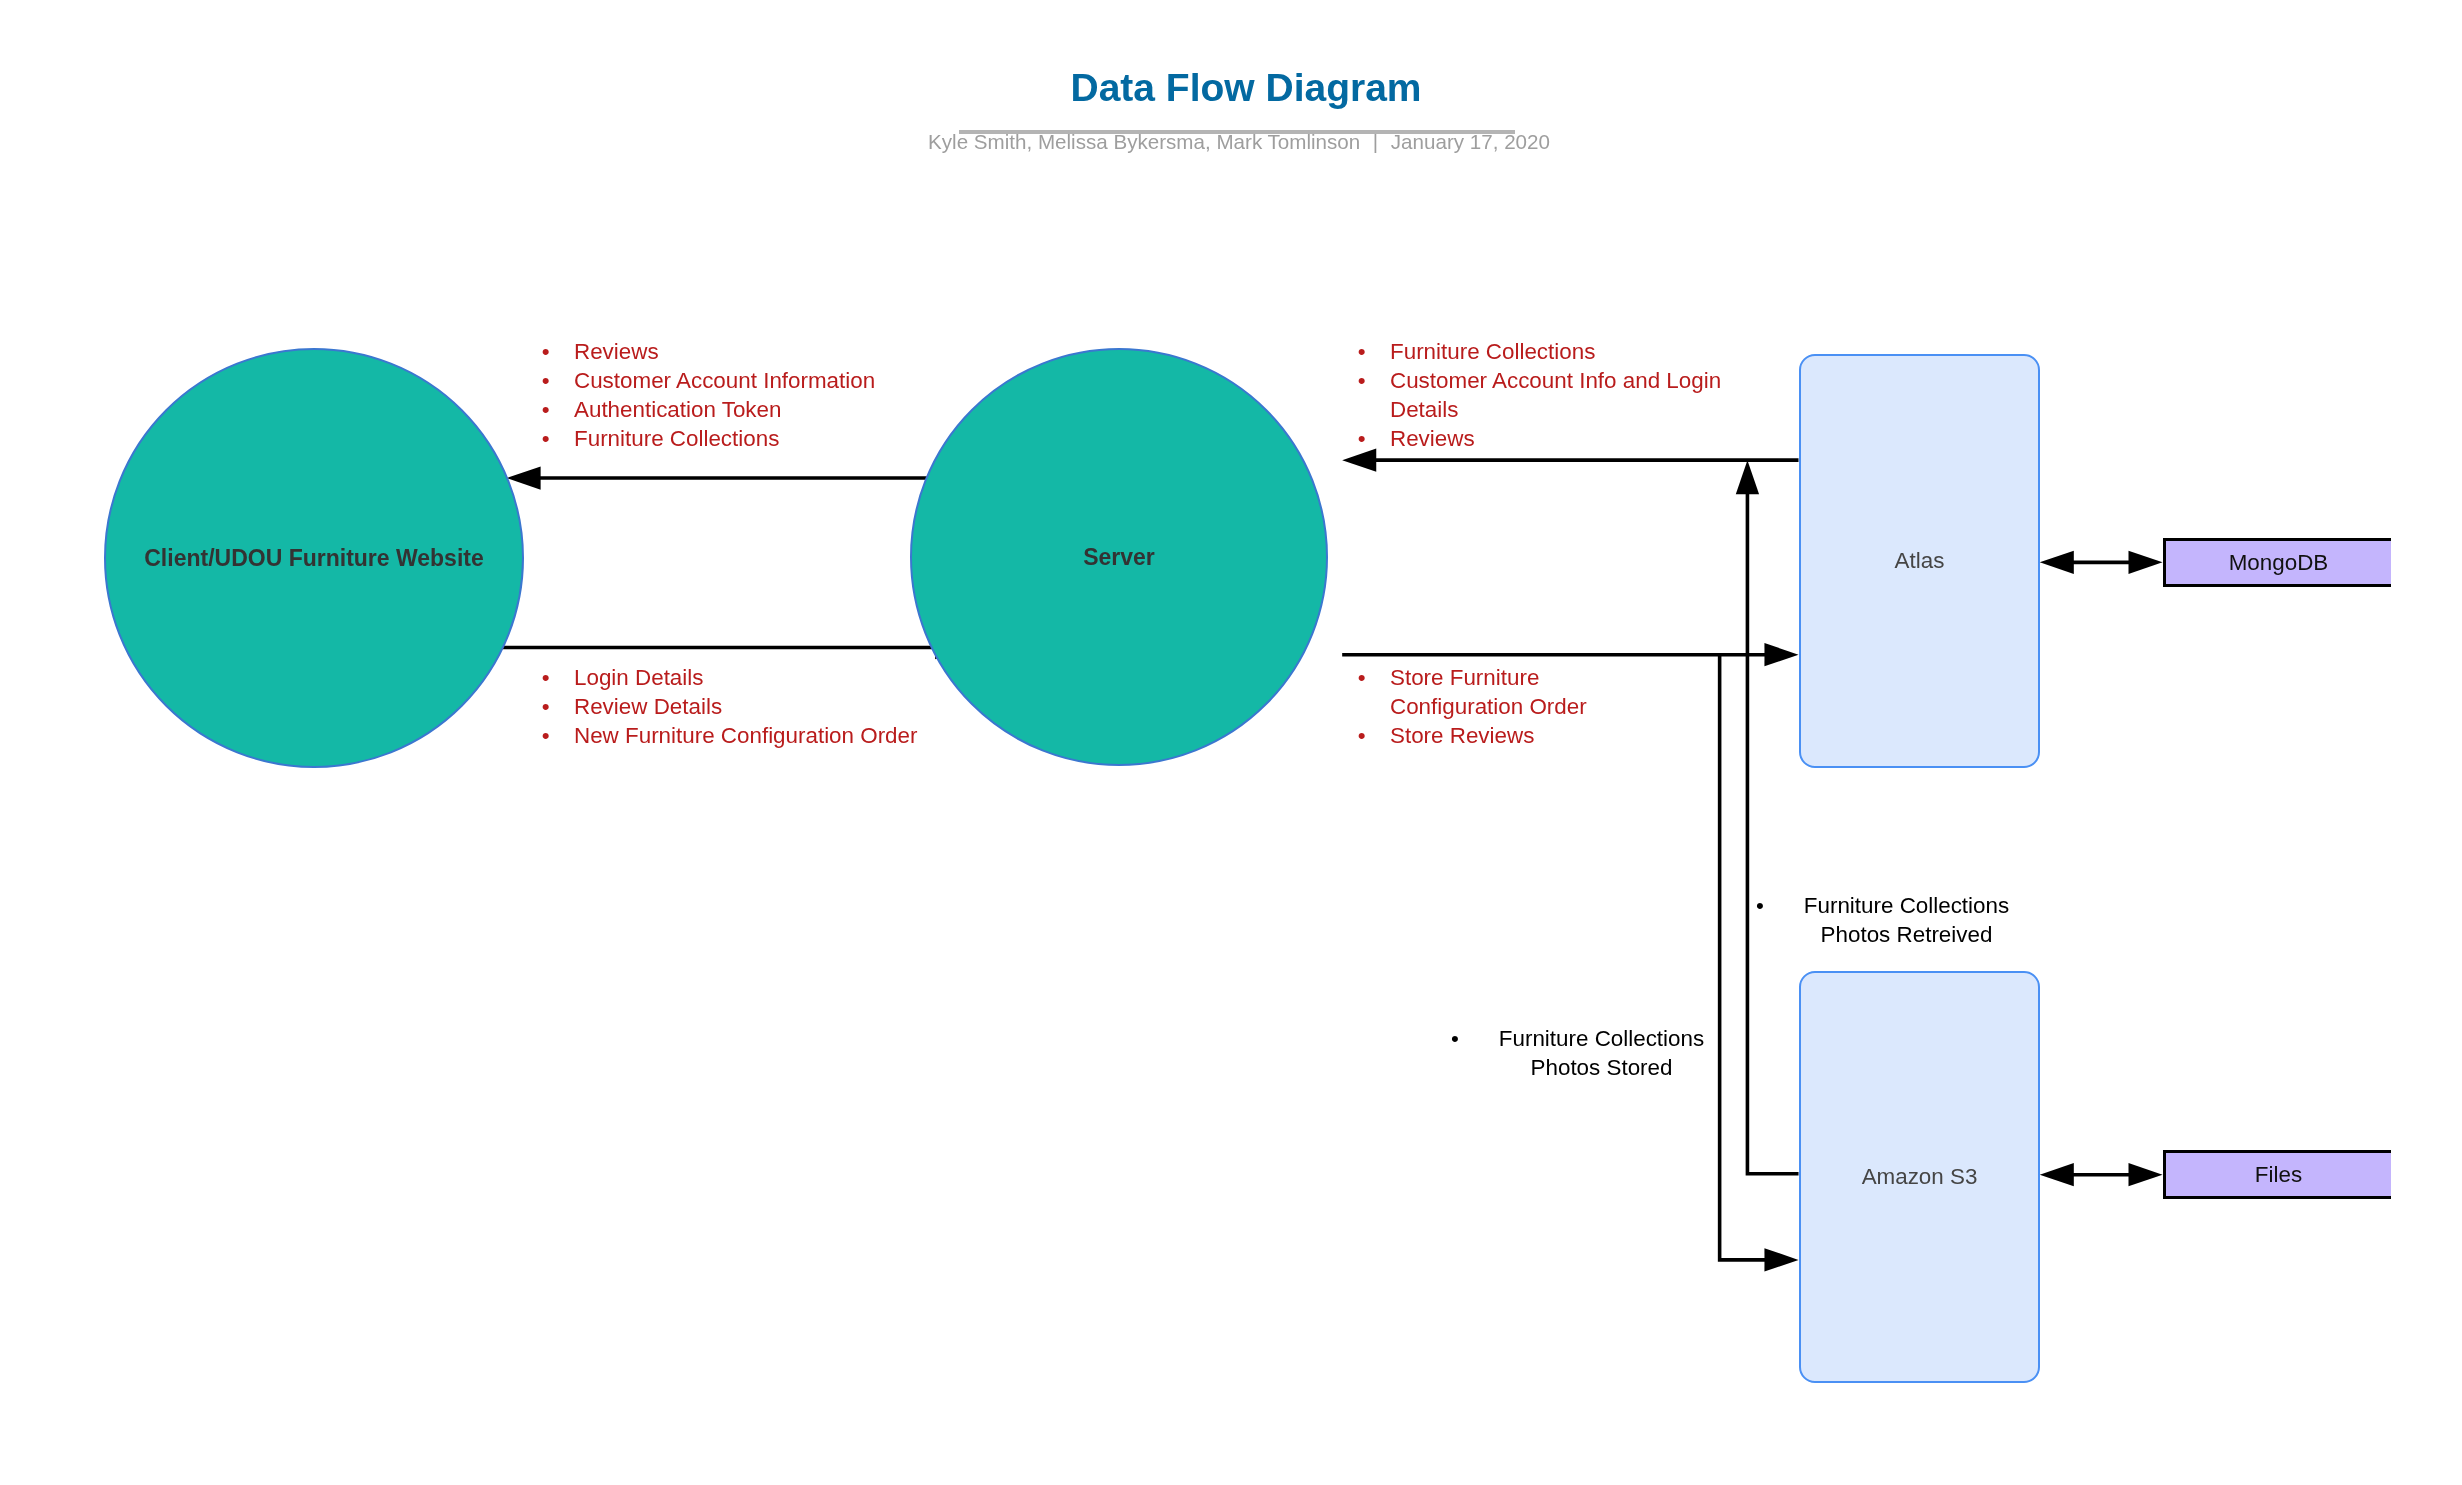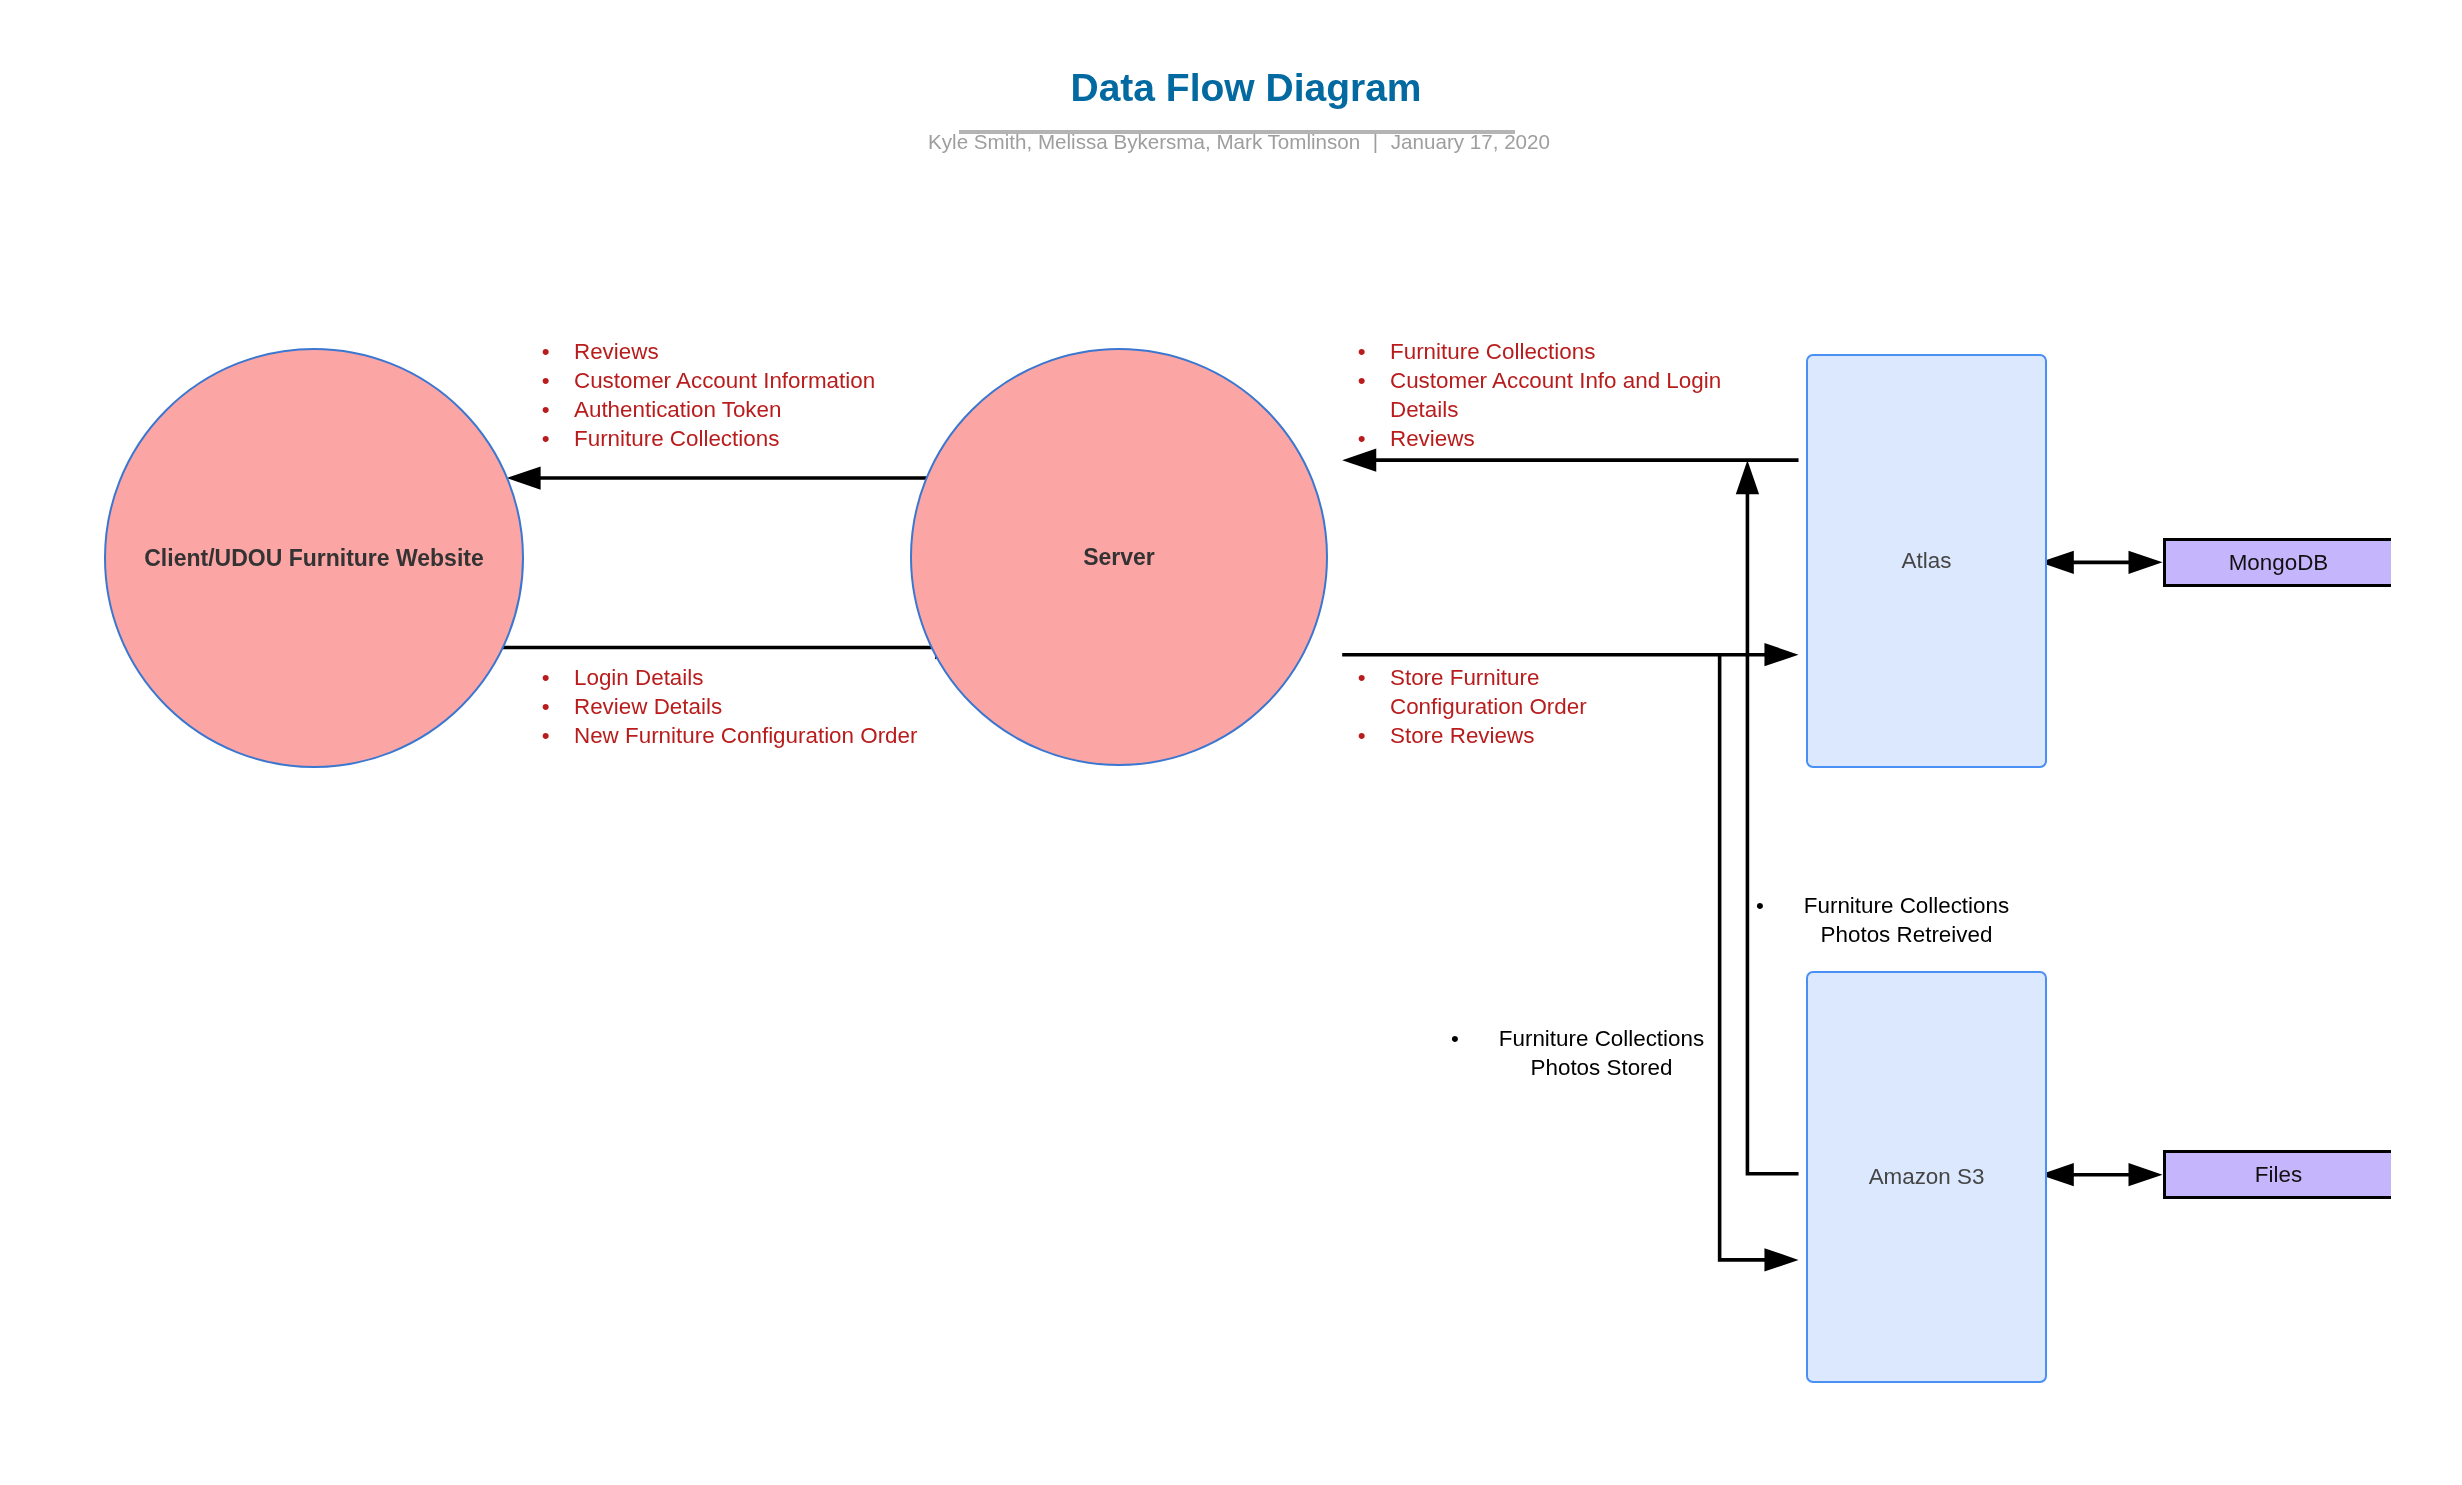--- a/index.html
+++ b/index.html
@@ -21,28 +21,28 @@
   }
   .subtitle{
     left:1239px;top:142px;transform:translate(-50%,-50%);
     font-size:20.6px;color:#9e9e9e;white-space:nowrap;
   }
   .subtitle .sep{margin:0 12.6px;}
 
   
   .circle{
     border-radius:50%;
-    background:#fca5a5;border:2.7px solid #3b77d0;
+    background:#14b8a6;border:2.7px solid #3b77d0;
     display:flex;align-items:center;justify-content:center;text-align:center;
     font-size:23px;font-weight:bold;color:#333333;
   }
   .roundbox{
-    background:#dbe8fd;border:2.7px solid #4a90f4;border-radius:7px;
+    background:#dbe8fd;border:2.7px solid #4a90f4;border-radius:16px;
     display:flex;align-items:center;justify-content:center;text-align:center;
-    font-size:22.4px;color:#454545;margin-left:7px;
+    font-size:22.4px;color:#454545;
   }
   .openbox{
     background:#c4b5fd;
     border-top:3.6px solid #000;border-bottom:3.6px solid #000;border-left:3.6px solid #000;
     display:flex;align-items:center;justify-content:center;text-align:center;
     font-size:22.4px;color:#111111;
   }
   #client-circle{left:104px;top:348px;width:420px;height:420px;}
   #client-circle .lbl{width:404px;}
   #server-circle{left:910px;top:348px;width:418px;height:418px;}

